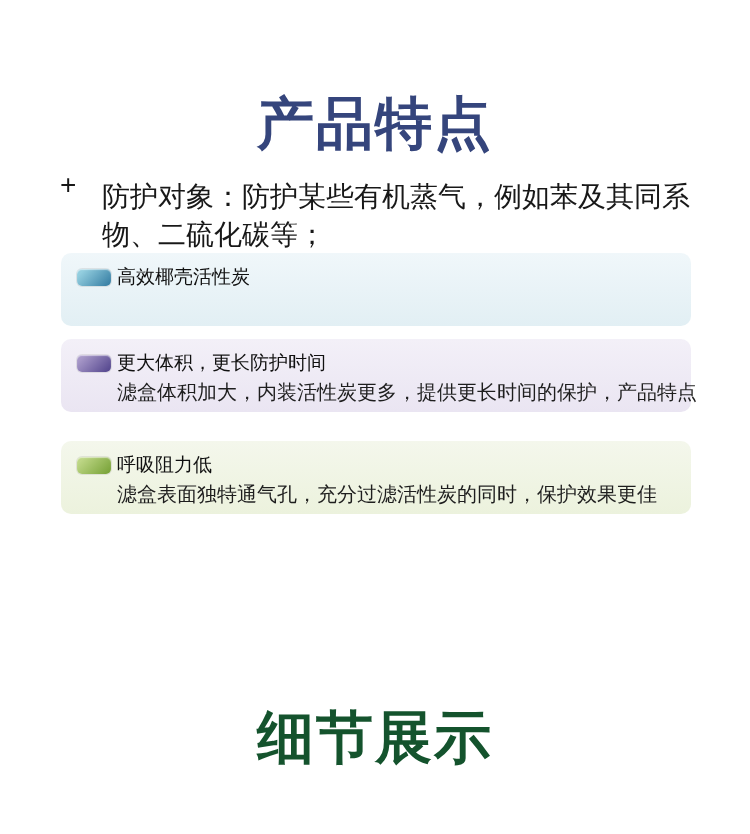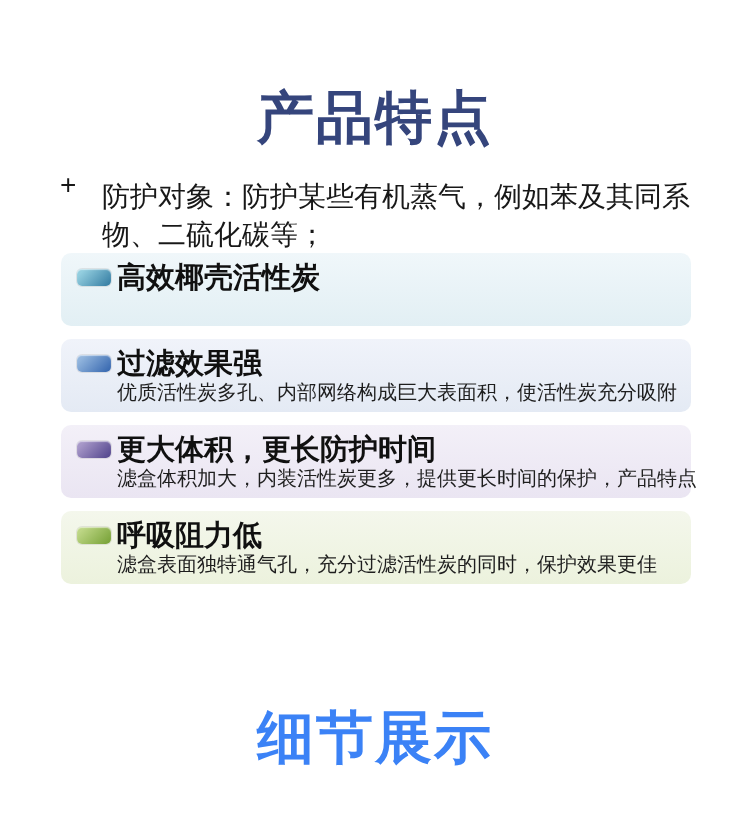--- a/index.html
+++ b/index.html
@@ -10,21 +10,21 @@
     overflow:hidden;
     font-family:"Liberation Sans","DejaVu Sans",sans-serif;
   }
   .section-title {
     position:absolute; left:0; width:750px;
     margin:0; text-align:center;
     font-family:"Liberation Serif","DejaVu Serif",serif;
     font-size:57px; font-weight:600; letter-spacing:2px;
     line-height:64px; color:#35457c;
   }
-  .title-features { top:86px; }
+  .title-features { top:92px; }
   .title-details  { top:706px; }
 
   .bullet {
     position:absolute; top:166px; left:60px; width:648px;
     display:flex; align-items:flex-start;
     color:#181818;
   }
   .bullet .marker {
     flex:0 0 30px; font-size:28px; line-height:38px; font-weight:400;
   }
@@ -44,21 +44,21 @@
     border-radius:10px;
     padding:11px 16px 0 16px;
   }
   .card-title-row { display:flex; align-items:center; }
   .chip {
     flex:0 0 34px; width:34px; height:17px;
     border-radius:5px; margin-right:6px;
     box-shadow:inset 0 1px 1px rgba(255,255,255,.55), 0 0 0 1px rgba(0,0,0,.08);
   }
   .card-title {
-    font-size:29px; line-height:26px; font-weight:700; color:#101010;
+    font-size:19px; line-height:26px; font-weight:400; color:#101010;
     white-space:nowrap;
   }
   .card-desc {
     margin:3px 0 0 40px;
     font-size:20px; line-height:26px; font-weight:400; color:#1e1e1e;
     white-space:nowrap;
   }
 </style>
 </head>
 <body>
@@ -73,40 +73,33 @@
   </div>
 
   <div class="cards" id="cards">
   <div class="card" style="background: linear-gradient(rgb(240, 247, 250), rgb(226, 239, 244));">
     <div class="card-title-row">
       <span class="chip" style="background: linear-gradient(135deg, rgb(147, 206, 223) 15%, rgb(61, 132, 168) 90%);"></span>
       <span class="card-title">高效椰壳活性炭</span>
     </div>
   </div>
 
-  <div class="card" style="background: linear-gradient(rgb(240, 243, 250), rgb(228, 234, 244));">
-    <div class="card-title-row">
-      <span class="chip" style="background: linear-gradient(135deg, rgb(146, 181, 221) 15%, rgb(61, 109, 179) 90%);"></span>
-      <span class="card-title">过滤效果强</span>
-    </div>
-    <p class="card-desc">优质活性炭多孔、内部网络构成巨大表面积，使活性炭充分吸附</p>
-  </div>
 
   <div class="card" style="background: linear-gradient(rgb(243, 240, 248), rgb(234, 229, 242)); border-radius: 10px;">
     <div class="card-title-row">
       <span class="chip" style="background: linear-gradient(135deg, rgb(167, 152, 200) 15%, rgb(90, 76, 146) 90%);"></span>
       <span class="card-title">更大体积，更长防护时间</span>
     </div>
     <p class="card-desc">滤盒体积加大，内装活性炭更多，提供更长时间的保护，产品特点</p>
   </div>
 
-  <div class="card" style="background: linear-gradient(rgb(244, 247, 236), rgb(236, 242, 221));">
+  <div class="card" style="background: linear-gradient(rgb(244, 247, 236), rgb(236, 242, 221)); margin-top: 16px;">
     <div class="card-title-row">
       <span class="chip" style="background: linear-gradient(135deg, rgb(189, 214, 133) 15%, rgb(125, 166, 61) 90%);"></span>
       <span class="card-title">呼吸阻力低</span>
     </div>
     <p class="card-desc">滤盒表面独特通气孔，充分过滤活性炭的同时，保护效果更佳</p>
   </div>
 </div>
 
-  <h1 class="section-title title-details" style="color: #3b82f6;">细节展示</h1>
+  <h1 class="section-title title-details" style="color: #14532d;">细节展示</h1>
 
 </div>
 
 </body></html>

